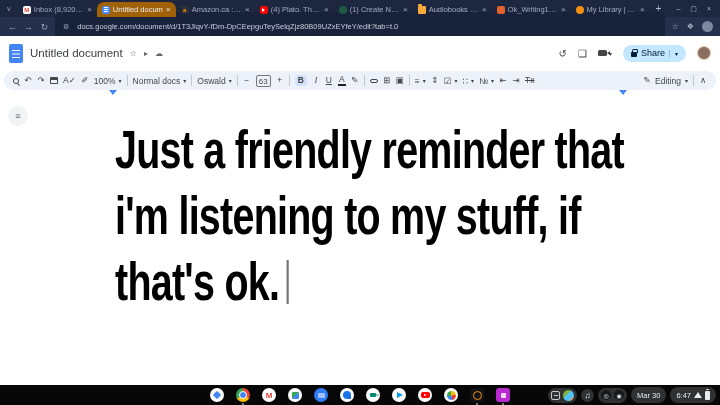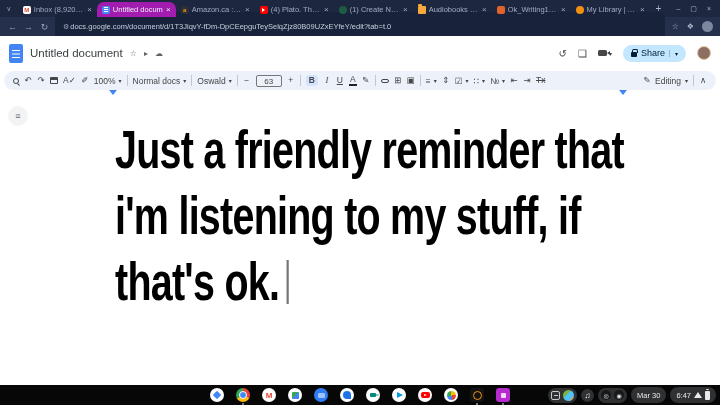--- a/index.html
+++ b/index.html
@@ -3,39 +3,39 @@
 <meta charset="utf-8">
 <style>
   *{box-sizing:border-box;margin:0;padding:0}
   body{width:720px;height:405px;overflow:hidden;font-family:"Liberation Sans",sans-serif;background:#fff}
   .screen{width:720px;height:405px;display:flex;flex-direction:column}
 
   
   .tabstrip{height:17px;background:#1d2840;display:flex;align-items:flex-end;padding-left:3px;flex:none}
   .tab-search{width:12px;height:12px;margin:0 3px 2px 0;border-radius:50%;color:#8d98ad;font-size:7px;display:flex;align-items:center;justify-content:center}
   .tab{height:15px;display:flex;align-items:center;gap:3px;padding:0 5px;width:80px;min-width:0;color:#9fa9bd;font-size:7.5px;border-radius:7px 7px 0 0;position:relative}
-  .tab.active{background:#a21caf;color:#e9edf5}
+  .tab.active{background:#a16207;color:#e9edf5}
   .tab-label{flex:1;white-space:nowrap;overflow:hidden;text-overflow:ellipsis}
   .tab-close{font-size:8px;line-height:1;flex:none}
   .fav{width:8px;height:8px;flex:none;border-radius:2px;position:relative;display:flex;align-items:center;justify-content:center;font-size:6px;font-weight:bold}
   .fav-gmail{background:#fff;color:#ea4335}
   .fav-docs{background:#4a8cf7}.fav-docs::after{content:"";width:4px;height:1px;background:#fff;box-shadow:0 2px 0 #fff,0 -2px 0 #fff}
   .fav-amazon{background:#2b2f38;color:#f90}
   .fav-youtube{background:#f00;border-radius:2px}.fav-youtube::after{content:"";border-left:3px solid #fff;border-top:2px solid transparent;border-bottom:2px solid transparent}
   .fav-site{background:#1d5c42;border-radius:50%}
   .fav-folder{background:#f7a93b;border-radius:1px}.fav-folder::before{content:"";position:absolute;top:-2px;left:0;width:4px;height:2px;background:#f7a93b;border-radius:1px 1px 0 0}
   .fav-writing{background:#e2622b;border-radius:2px;color:#fff}
   .fav-audible{background:#f29111;border-radius:50%}
   .new-tab{color:#aeb7c9;font-size:10px;margin:0 6px;align-self:center}
   .win-controls{margin-left:auto;display:flex;gap:10px;color:#aeb7c9;font-size:7px;padding:0 9px;align-self:center;align-items:center}
 
   
   .navbar{height:19px;background:#25304c;display:flex;align-items:center;gap:5px;padding:0 7px;flex:none}
   .nav-btn{color:#97a2b8;font-size:9px;width:11px;text-align:center;flex:none}
-  .url-pill{flex:1;height:30px;background:#18223a;border-radius:7px;display:flex;align-items:center;gap:1px;padding:12px 8px;min-width:0}
+  .url-pill{flex:1;height:30px;background:#18223a;border-radius:7px;display:flex;align-items:center;gap:8px;padding:12px 8px;min-width:0}
   .tune-icon{color:#97a2b8;font-size:7px}
   .url-text{color:#c6cddc;font-size:7.5px;white-space:nowrap;overflow:hidden}
   .nav-right{display:flex;align-items:center;gap:8px;padding-left:2px}
   .nav-right .glyph{color:#aeb7c9;font-size:8px}
   .browser-avatar{width:11px;height:11px;border-radius:50%;background:#7d889e}
 
   
   .docs-header{height:34px;background:#fff;display:flex;align-items:center;padding:0 9px;flex:none}
   .docs-logo{width:14px;height:19px;background:#4285f4;border-radius:2px;position:relative;margin-right:7px;flex:none}
   .docs-logo::after{content:"";position:absolute;left:3px;top:6px;width:8px;height:1.5px;background:#fff;box-shadow:0 3.5px 0 #fff,0 7px 0 #fff}
@@ -54,21 +54,21 @@
   .lock{width:6px;height:5px;background:#001d35;border-radius:1px;position:relative;margin-top:2px}
   .lock::before{content:"";position:absolute;top:-3px;left:1px;width:4px;height:3px;border:1px solid #001d35;border-bottom:none;border-radius:2px 2px 0 0}
   .share-caret{border-left:1px solid #8fb8d4;padding-left:5px;font-size:6px;color:#001d35}
   .docs-avatar{width:14px;height:14px;border-radius:50%;background:#8d6e63;border:1px solid #e0c9a6}
 
   
   .toolbar{height:19px;margin:1px 4px 0;background:#edf2fa;border-radius:10px;display:flex;align-items:center;gap:5px;padding:0 9px;font-size:8.5px;color:#444746;flex:none}
   .tb{min-width:8px;text-align:center;flex:none;line-height:1}
   .sep{width:1px;height:11px;background:#c4c7c5;flex:none}
   .dd{display:flex;align-items:center;gap:3px;flex:none}
-  .size-box{width:26px;height:12px;border:1px solid #747775;border-radius:2px;text-align:center;font-size:8px;line-height:11px;flex:none}
+  .size-box{width:15px;height:12px;border:1px solid #747775;border-radius:2px;text-align:center;font-size:8px;line-height:11px;flex:none}
   .tb-bold{background:#d3e3fd;border-radius:3px;padding:1px 3px;font-weight:700}
   .tb-italic{font-style:italic;font-family:"Liberation Serif",serif}
   .tb-underline{text-decoration:underline}
   .tb-color{border-bottom:2px solid #202124;padding-bottom:0}
   .strike{text-decoration:line-through}
   .magnifier{width:6px;height:6px;border:1px solid #444746;border-radius:50%;position:relative;flex:none}
   .magnifier::after{content:"";position:absolute;right:-2px;bottom:-2px;width:3px;height:1px;background:#444746;transform:rotate(45deg)}
   .printer{width:8px;height:7px;border:1px solid #444746;border-radius:1px;border-top:3px solid #444746;flex:none}
   .chainlink{width:8px;height:4px;border:1px solid #444746;border-radius:2px;position:relative;flex:none}
   .editing-group{margin-left:auto;display:flex;align-items:center;gap:4px}

